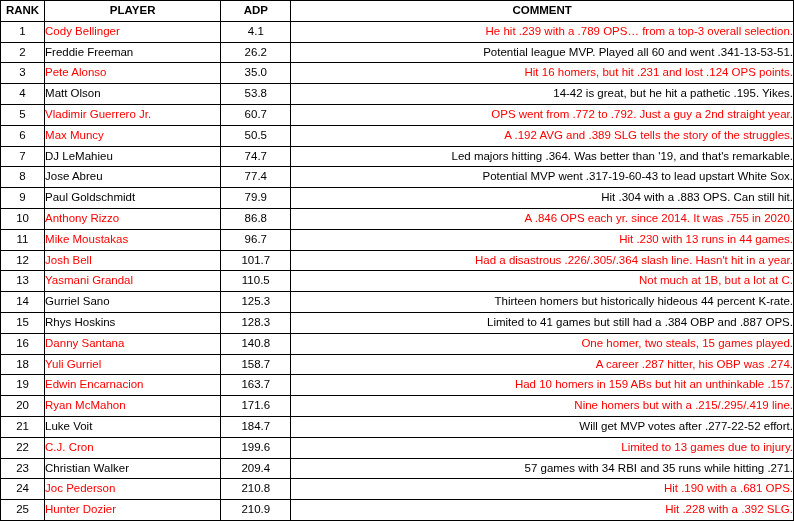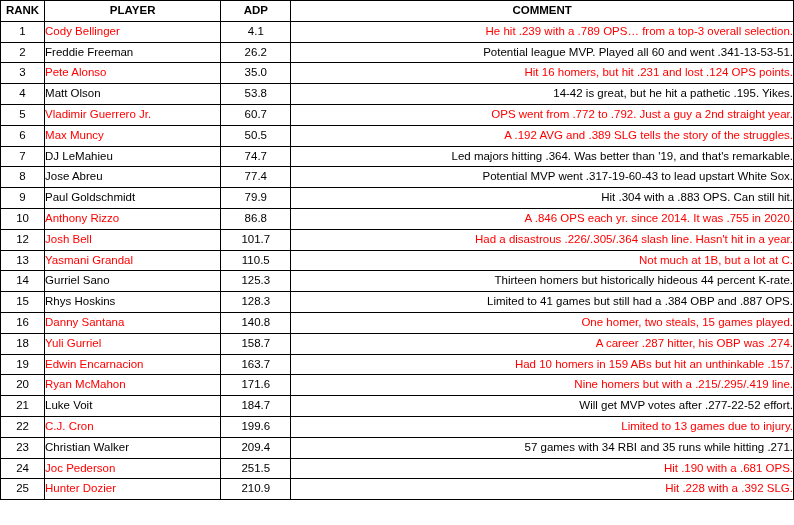--- a/index.html
+++ b/index.html
@@ -137,20 +137,26 @@
           <td class="adp">79.9</td>
           <td class="comment black">Hit .304 with a .883 OPS. Can still hit.</td>
         </tr>
         <tr>
           <td class="rank">10</td>
           <td class="player red">Anthony Rizzo</td>
           <td class="adp">86.8</td>
           <td class="comment red">A .846 OPS each yr. since 2014. It was .755 in 2020.</td>
         </tr>
         <tr>
+          <td class="rank">11</td>
+          <td class="player red">Mike Moustakas</td>
+          <td class="adp">96.7</td>
+          <td class="comment red">Hit .230 with 13 runs in 44 games.</td>
+        </tr>
+        <tr>
           <td class="rank">12</td>
           <td class="player red">Josh Bell</td>
           <td class="adp">101.7</td>
           <td class="comment red">Had a disastrous .226/.305/.364 slash line. Hasn't hit in a year.</td>
         </tr>
         <tr>
           <td class="rank">13</td>
           <td class="player red">Yasmani Grandal</td>
           <td class="adp">110.5</td>
           <td class="comment red">Not much at 1B, but a lot at C.</td>
@@ -205,21 +211,21 @@
         </tr>
         <tr>
           <td class="rank">23</td>
           <td class="player black">Christian Walker</td>
           <td class="adp">209.4</td>
           <td class="comment black">57 games with 34 RBI and 35 runs while hitting .271.</td>
         </tr>
         <tr>
           <td class="rank">24</td>
           <td class="player red">Joc Pederson</td>
-          <td class="adp">251.5</td>
+          <td class="adp">210.8</td>
           <td class="comment red">Hit .190 with a .681 OPS.</td>
         </tr>
         <tr>
           <td class="rank">25</td>
           <td class="player red">Hunter Dozier</td>
           <td class="adp">210.9</td>
           <td class="comment red">Hit .228 with a .392 SLG.</td>
         </tr>
       </tbody>
   </table>

